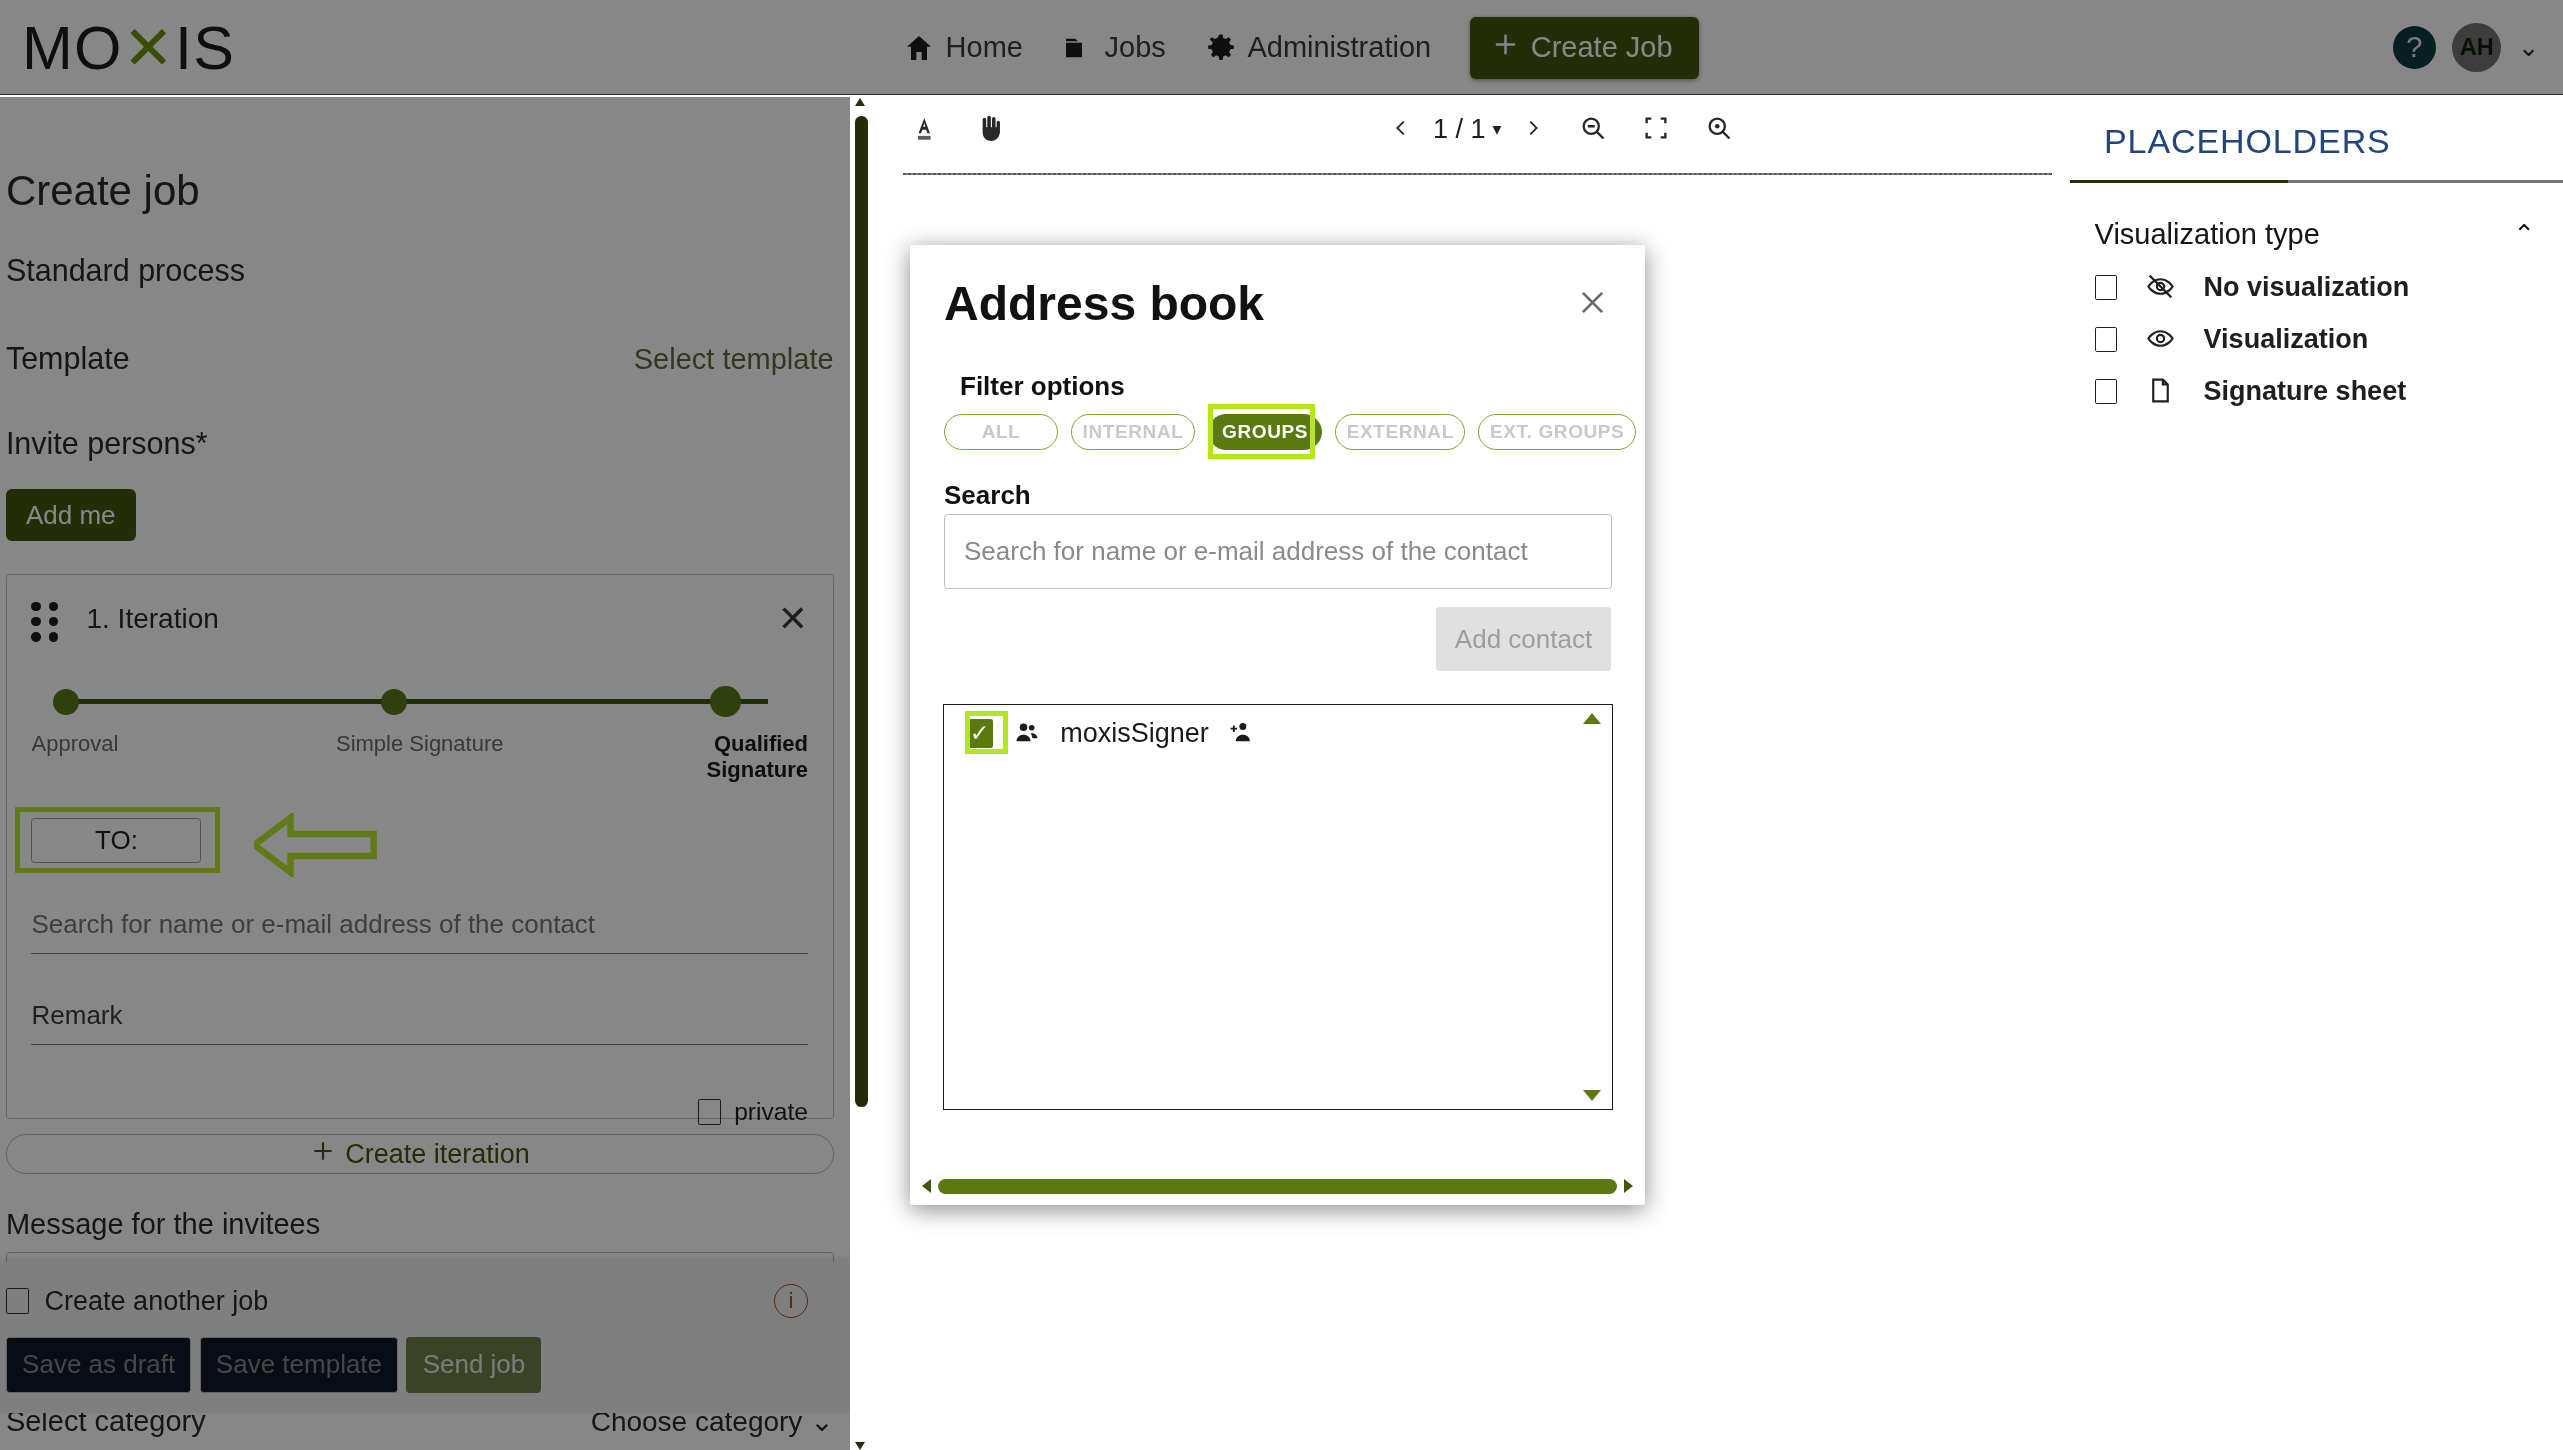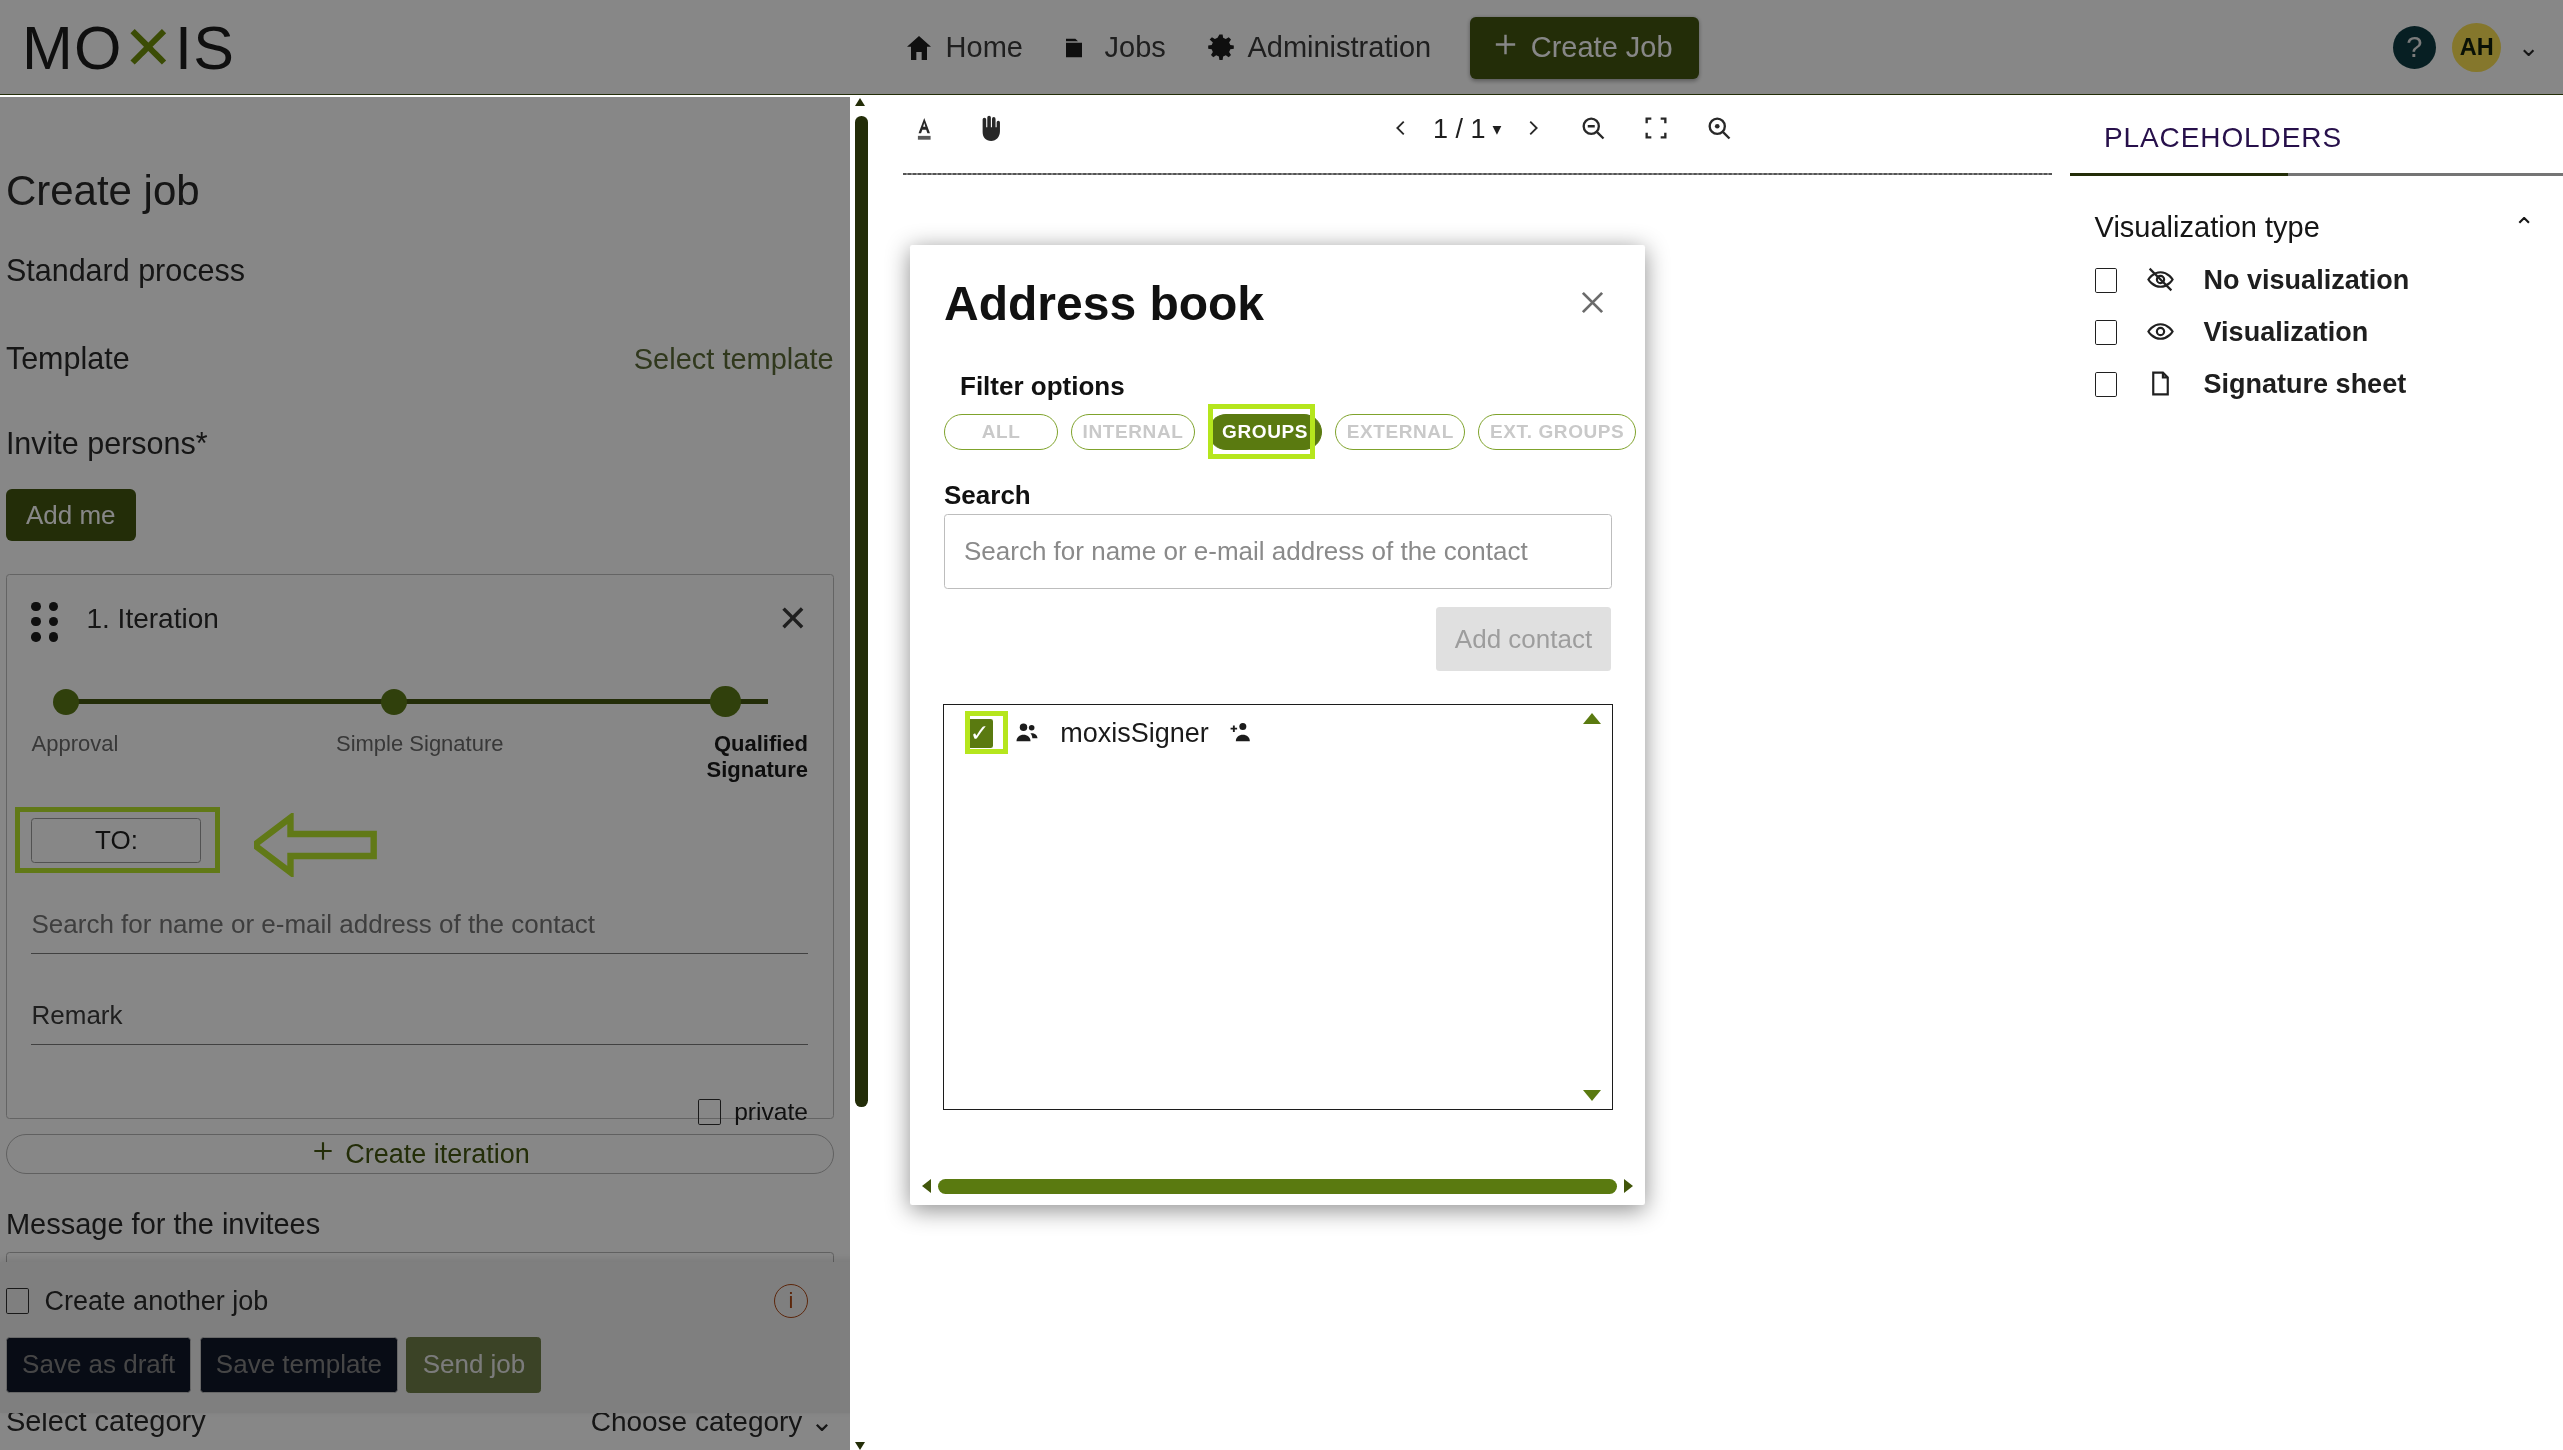--- a/index.html
+++ b/index.html
@@ -30,21 +30,21 @@
   .nav-item span.lbl { font-size: 29px; color: #3a3a3a; }
   .nav-icon { width: 32px; height: 32px; display:inline-block; }
   #createjob {
     display: flex; align-items: center; gap: 10.6px;
     background: #41560a; color: #ffffff; font-size: 29px;
     padding: 13px 26px 13px 21px; border-radius: 5.9px; cursor: pointer;
     box-shadow: 0 1.8px 4.1px rgba(0,0,0,.35);
   }
   #header-right { position: absolute; right: 23.5px; top: 0; height: 95px; display:flex; align-items:center; gap: 16.4px; }
   #help-btn { width: 43px; height: 43px; border-radius: 50%; background:#0b3c44; color:#e8e8e8; font-size: 29px; display:flex; align-items:center; justify-content:center; cursor:pointer; }
-  #avatar { width: 49px; height: 49px; border-radius: 50%; background:#fde047; color:#10210a; font-size:23.5px; font-weight:700; display:flex; align-items:center; justify-content:center; cursor:pointer;}
+  #avatar { width: 49px; height: 49px; border-radius: 50%; background:#737373; color:#10210a; font-size:23.5px; font-weight:700; display:flex; align-items:center; justify-content:center; cursor:pointer;}
   #avatar-caret { font-size: 26px; color: #2a2a2a; cursor:pointer; }
 
   
   #left-panel {
     position: absolute; left: 0; top: 97px; width: 850px; height: 1354px;
     background: #ffffff; padding: 0 0 0 0; overflow: hidden;
   }
   .lp-inner { padding: 0 16.4px 0 5.9px; }
   #lp-title { font-size: 42px; color: #2a2a2a; margin: 70px 0 0 0; font-weight: 400;}
   #lp-sub { font-size: 30.5px; color:#2a2a2a; margin-top: 38px; }
@@ -127,21 +127,21 @@
   #tb-left { display:flex; align-items:center; gap: 33px; margin-left: 35px; }
   #tb-center { position:absolute; left: 516px; display:flex; align-items:center; gap: 21px; }
   #page-ind { font-size: 27px; color:#3b3b3b; display:flex; align-items:center; gap:7px;}
   #doc-area { position:absolute; left: 29px; top: 76px; width: 1149px; bottom: 17.6px; border: 1.8px dashed #9e9e9e; background:#ffffff; }
   #doc-inner { position:absolute; left: 41px; top: 16.4px; right: 0; bottom: 0; background:#ffffff; }
   #choose-file { position:absolute; left: 492px; top: 267px; font-size: 36px; color:#4f6d12; text-decoration: underline; cursor:pointer; white-space:nowrap; }
   .doc-line { position:absolute; font-size: 34px; color:#3a3a3a; white-space:nowrap; }
 
   
   #right-panel { position:absolute; right: 0; top: 97px; width: 494px; bottom: 0; background:#ffffff; border-left: 1.2px solid #d5d5d5;}
-  #ph-tab { margin: 24.6px 0 0 34px; font-size: 28px; color:#4c1d95; letter-spacing: 0.9px; }
+  #ph-tab { margin: 24.6px 0 0 34px; font-size: 34px; color:#3b82f6; letter-spacing: 0.9px; }
   #ph-tabline { margin-top: 19px; height: 3.5px; background:#dcdcdc; position:relative; }
   #ph-tabline i { position:absolute; left:0; top:0; width: 218px; height: 3.5px; background:#41560a; display:block;}
   #vis-head { display:flex; align-items:center; justify-content:space-between; margin: 35px 28px 0 24.6px; }
   #vis-title { font-size: 29px; color:#2a2a2a; }
   #vis-caret { font-size: 26px; color:#2a2a2a; cursor:pointer; }
   .vis-row { display:flex; align-items:center; gap: 29px; margin: 21px 0 0 24.6px; font-weight: bold; }
   .vis-row .cbox2 { width: 22px; height: 24.6px; border: 1.8px solid #3d3d3d; border-radius:1.8px; }
   .vis-lbl { font-size: 27px; color:#3a3a3a; }
 
   

